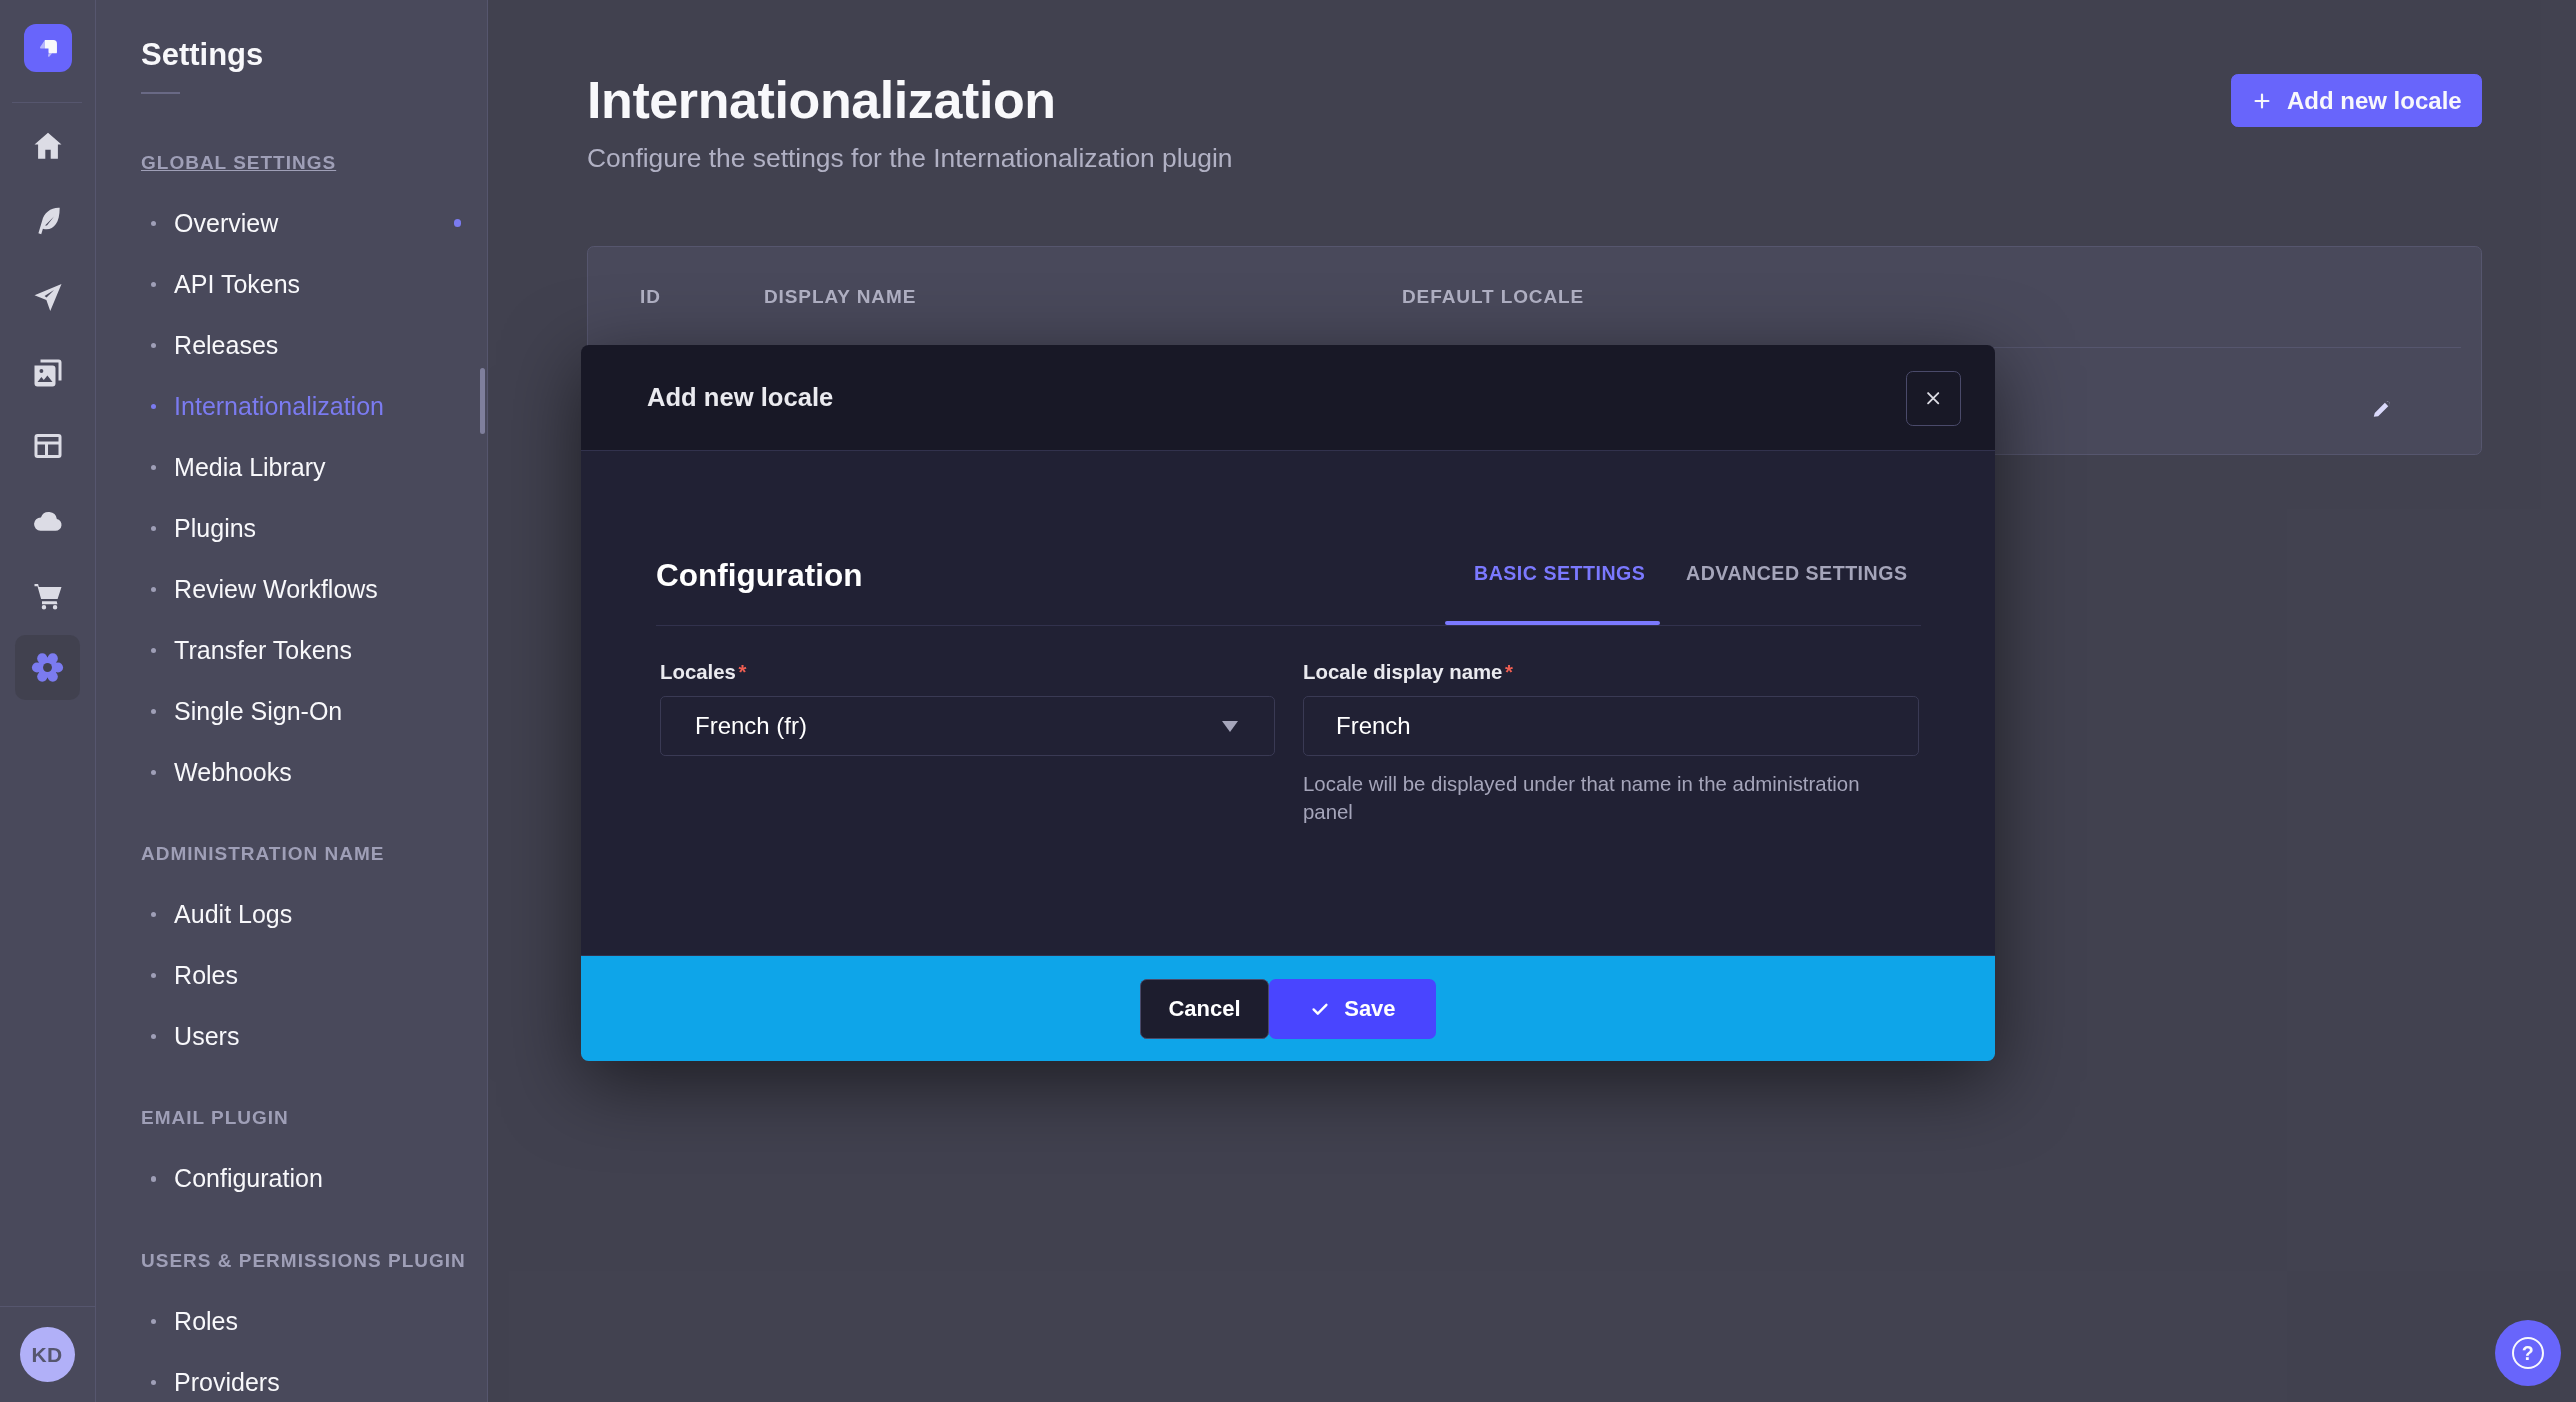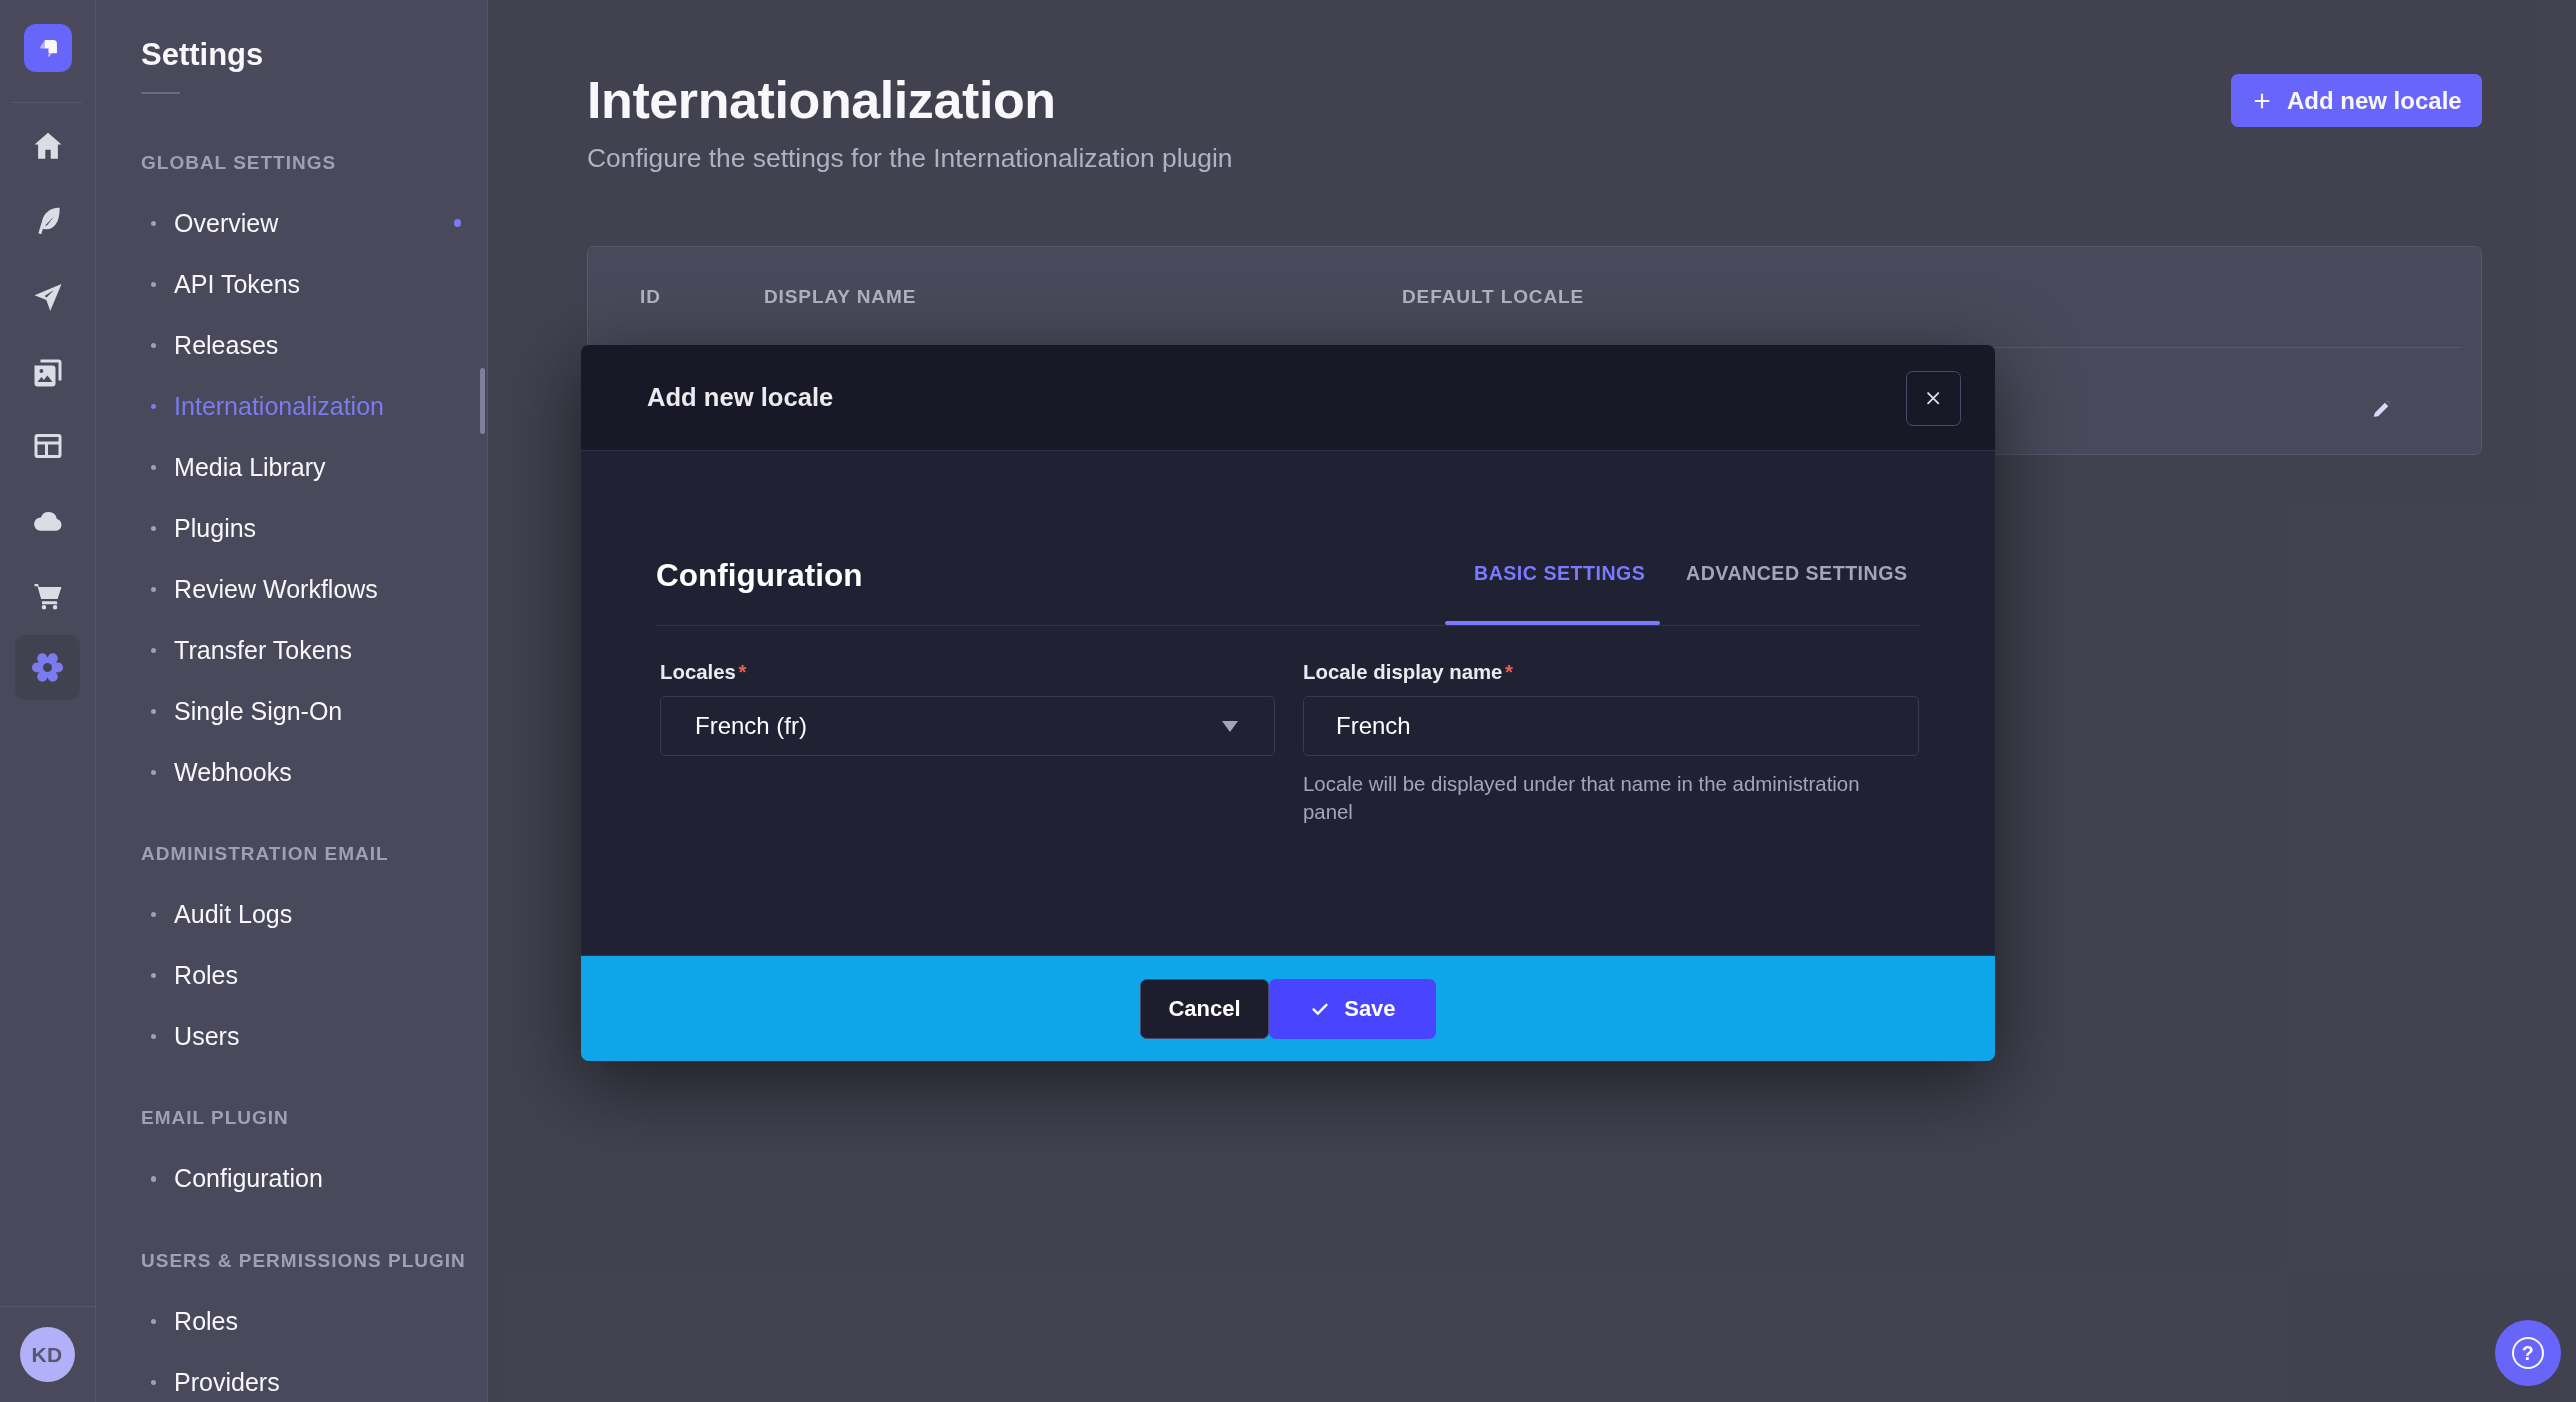--- a/index.html
+++ b/index.html
@@ -28,21 +28,21 @@
             background:#a5a4fc; color:#32324d; font-size:21px; font-weight:700;
             display:flex; align-items:center; justify-content:center; letter-spacing:0.4px; }
 
   
   .sidenav { position:absolute; left:96px; top:0; bottom:0; width:392px;
              background:#212134; border-right:0.9px solid #32324d; z-index:1; }
   .nav-title { margin:37px 0 0 45px; font-size:31px; font-weight:700; color:#ffffff; }
   .nav-title-divider { margin:19px 0 0 45px; width:39px; height:1.7px; background:#4a4a6a; }
   .nav-section-label { margin-top:20.4px; height:61px; line-height:61px; padding-left:45px;
                        font-size:19px; font-weight:700; letter-spacing:1px; color:#8e8ea9; }
-  .nav-section-label.first { margin-top:38px; }
+  .nav-section-label.first { margin-top:38px;text-decoration:underline; }
   .nav-item { position:relative; height:61px; display:flex; align-items:center; cursor:pointer; }
   .nav-item .bullet { width:5.1px; height:5.1px; border-radius:50%; background:#8e8ea9; margin-left:55px; flex:none; }
   .nav-item .lbl { margin-left:18px; font-size:25px; color:#ffffff; }
   .nav-item.active .lbl { color:#6161f2; }
   .nav-item.active .bullet { background:#6161f2; }
   .nav-item .notif { position:absolute; right:25.6px; width:7.7px; height:7.7px; border-radius:50%; background:#6161f2; }
   .scroll-thumb { position:absolute; right:1.7px; top:368px; width:5.1px; height:66px;
                   border-radius:2.6px; background:#666687; }
 
   
@@ -230,21 +230,21 @@
         <span class="lbl">Transfer Tokens</span>
       </div>
       <div class="nav-item">
         <span class="bullet"></span>
         <span class="lbl">Single Sign-On</span>
       </div>
       <div class="nav-item">
         <span class="bullet"></span>
         <span class="lbl">Webhooks</span>
       </div>
-      <div class="nav-section-label">ADMINISTRATION EMAIL</div>
+      <div class="nav-section-label">ADMINISTRATION NAME</div>
       <div class="nav-item">
         <span class="bullet"></span>
         <span class="lbl">Audit Logs</span>
       </div>
       <div class="nav-item">
         <span class="bullet"></span>
         <span class="lbl">Roles</span>
       </div>
       <div class="nav-item">
         <span class="bullet"></span>

